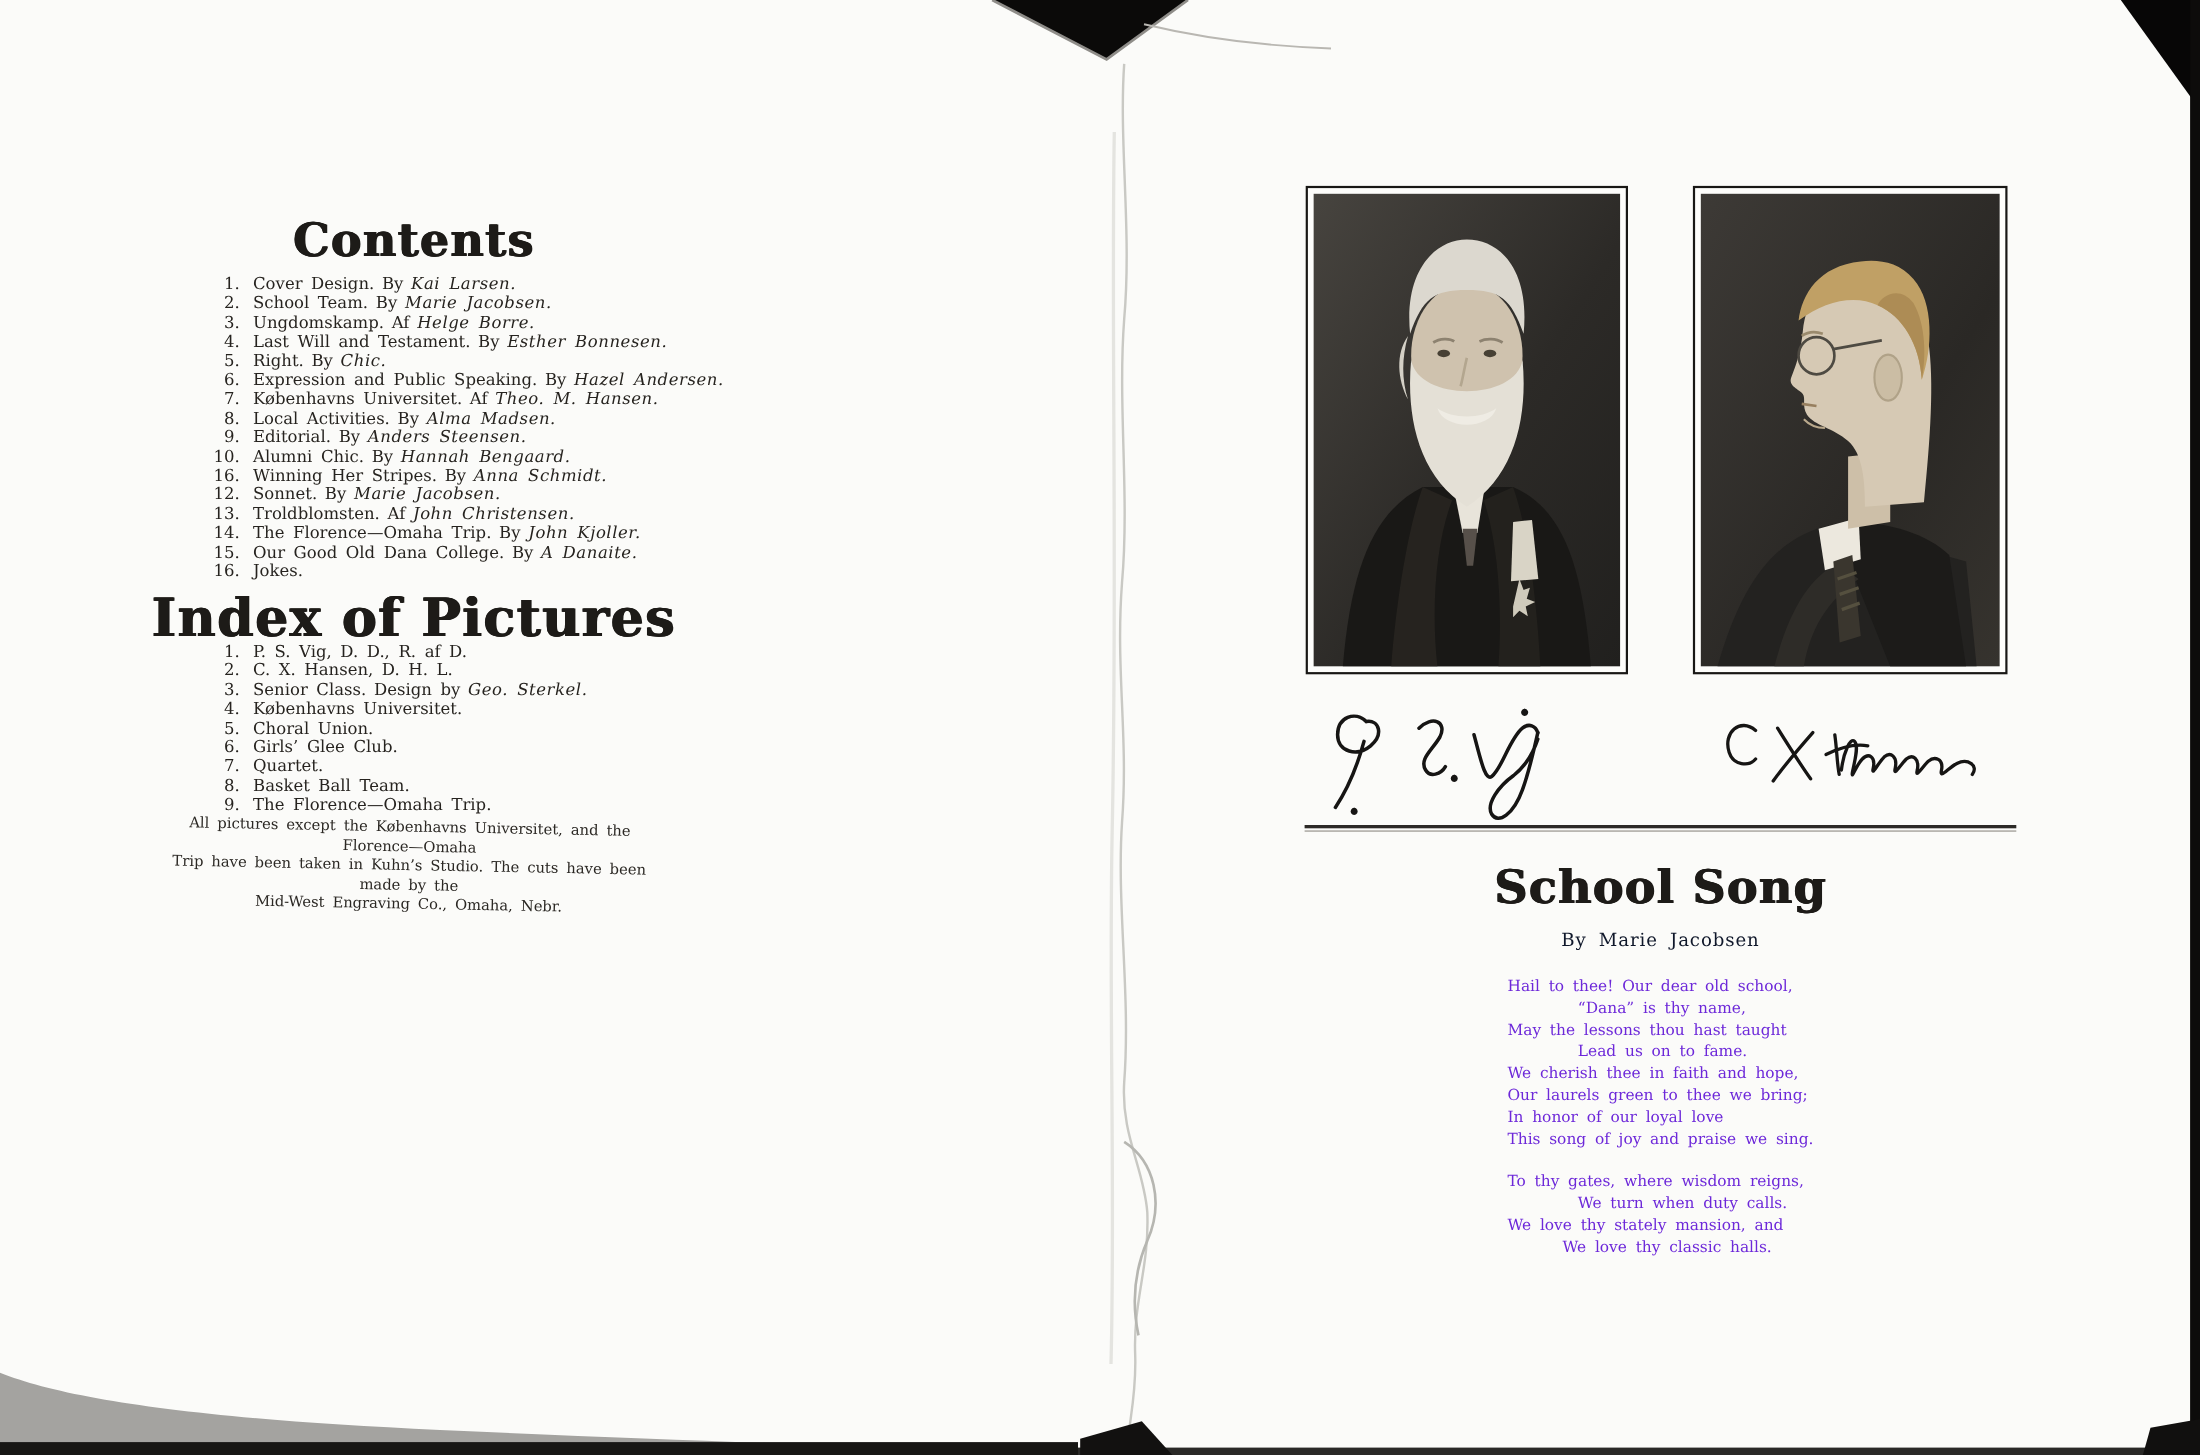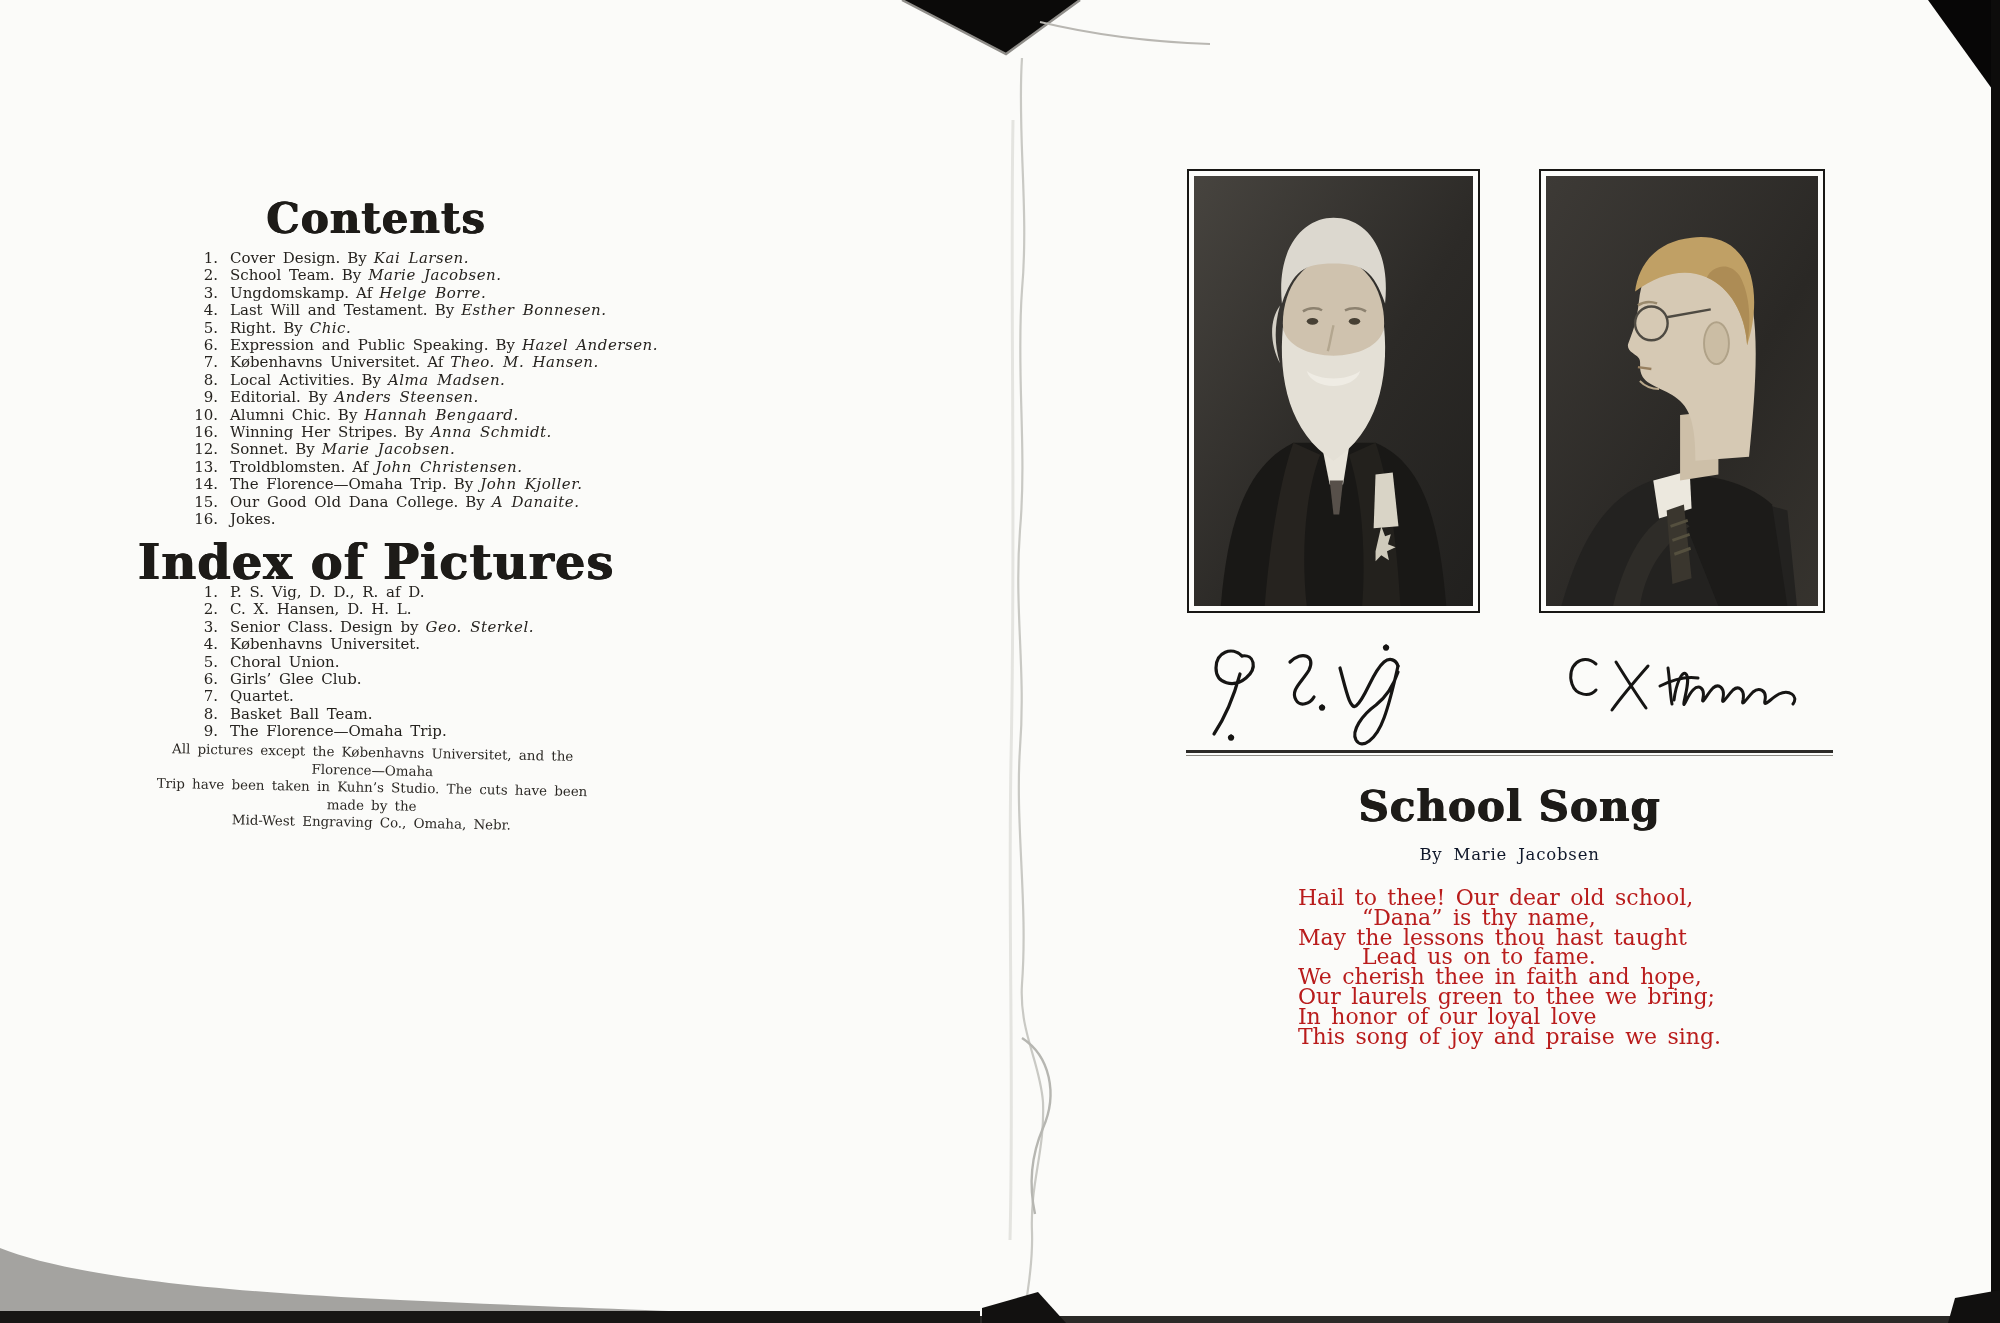--- a/index.html
+++ b/index.html
@@ -21,22 +21,22 @@
             line-height:17.6px;text-align:center;word-spacing:3px;transform:rotate(1.1deg);color:#2b2824;}
   
   .photo-frame{position:absolute;border:2px solid #181715;background:#fdfdfb;padding:5px;box-sizing:border-box;}
   .photo-frame svg{display:block;width:100%;height:100%;}
   .sig{position:absolute;}
   .rule{position:absolute;left:1186px;top:750px;width:647px;height:6px;
         border-top:3px solid #2c2a27;border-bottom:1px solid #8d8a84;box-sizing:border-box;}
   .song{position:absolute;left:1186px;top:782px;width:647px;text-align:center;}
   .song-title{font-size:42px;}
   .song-byline{margin-top:14px;font-size:16.5px;letter-spacing:0.8px;word-spacing:5px;color:#0f172a;}
-  .lyrics{display:inline-block;text-align:left;margin-top:24px;font-size:22px;
-          line-height:19.8px;word-spacing:3.5px;color:#b91c1c;}
+  .lyrics{display:inline-block;text-align:left;margin-top:24px;font-size:14px;
+          line-height:19.8px;word-spacing:3.5px;color:#6d28d9;}
   .lyrics .stanza2{margin-top:19px;}
   .line.ind0{margin-left:0;}
   .line.ind1{margin-left:64px;}
   .line.ind2{margin-left:50px;}
   
   .artifacts{position:absolute;inset:0;pointer-events:none;}
 </style>
 </head>
 <body>
 
@@ -357,20 +357,30 @@
             <div class="line ind1">Lead us on to fame.</div>
 
             <div class="line ind0">We cherish thee in faith and hope,</div>
 
             <div class="line ind0">Our laurels green to thee we bring;</div>
 
             <div class="line ind0">In honor of our loyal love</div>
 
             <div class="line ind0">This song of joy and praise we sing.</div>
           </div>
+        <div class="stanza2">
+
+            <div class="line ind0">To thy gates, where wisdom reigns,</div>
+
+            <div class="line ind1">We turn when duty calls.</div>
+
+            <div class="line ind0">We love thy stately mansion, and</div>
+
+            <div class="line ind2">We love thy classic halls.</div>
+          </div>
       </div>
     </div>
   </div>
 
   <svg class="artifacts" width="2000" height="1323" viewBox="0 0 2000 1323">
 
     <path d="M1022,58 C1017,130 1029,210 1022,290 C1016,370 1027,450 1020,530 C1014,610 1026,670 1020,748
              C1015,824 1028,904 1022,984 C1019,1032 1040,1062 1043,1102 C1045,1152 1030,1182 1032,1232 C1033,1264 1028,1286 1026,1304" fill="none" stroke="#c9c9c4" stroke-width="2.2"></path>
     <path d="M1013,120 C1010,300 1016,520 1011,760 C1008,920 1014,1080 1010,1240" fill="none" stroke="#e4e4e0" stroke-width="3"></path>
     <path d="M1022,1038 C1050,1056 1058,1094 1043,1128 C1031,1156 1029,1186 1035,1214" fill="none" stroke="#b6b6b1" stroke-width="2.4"></path>

